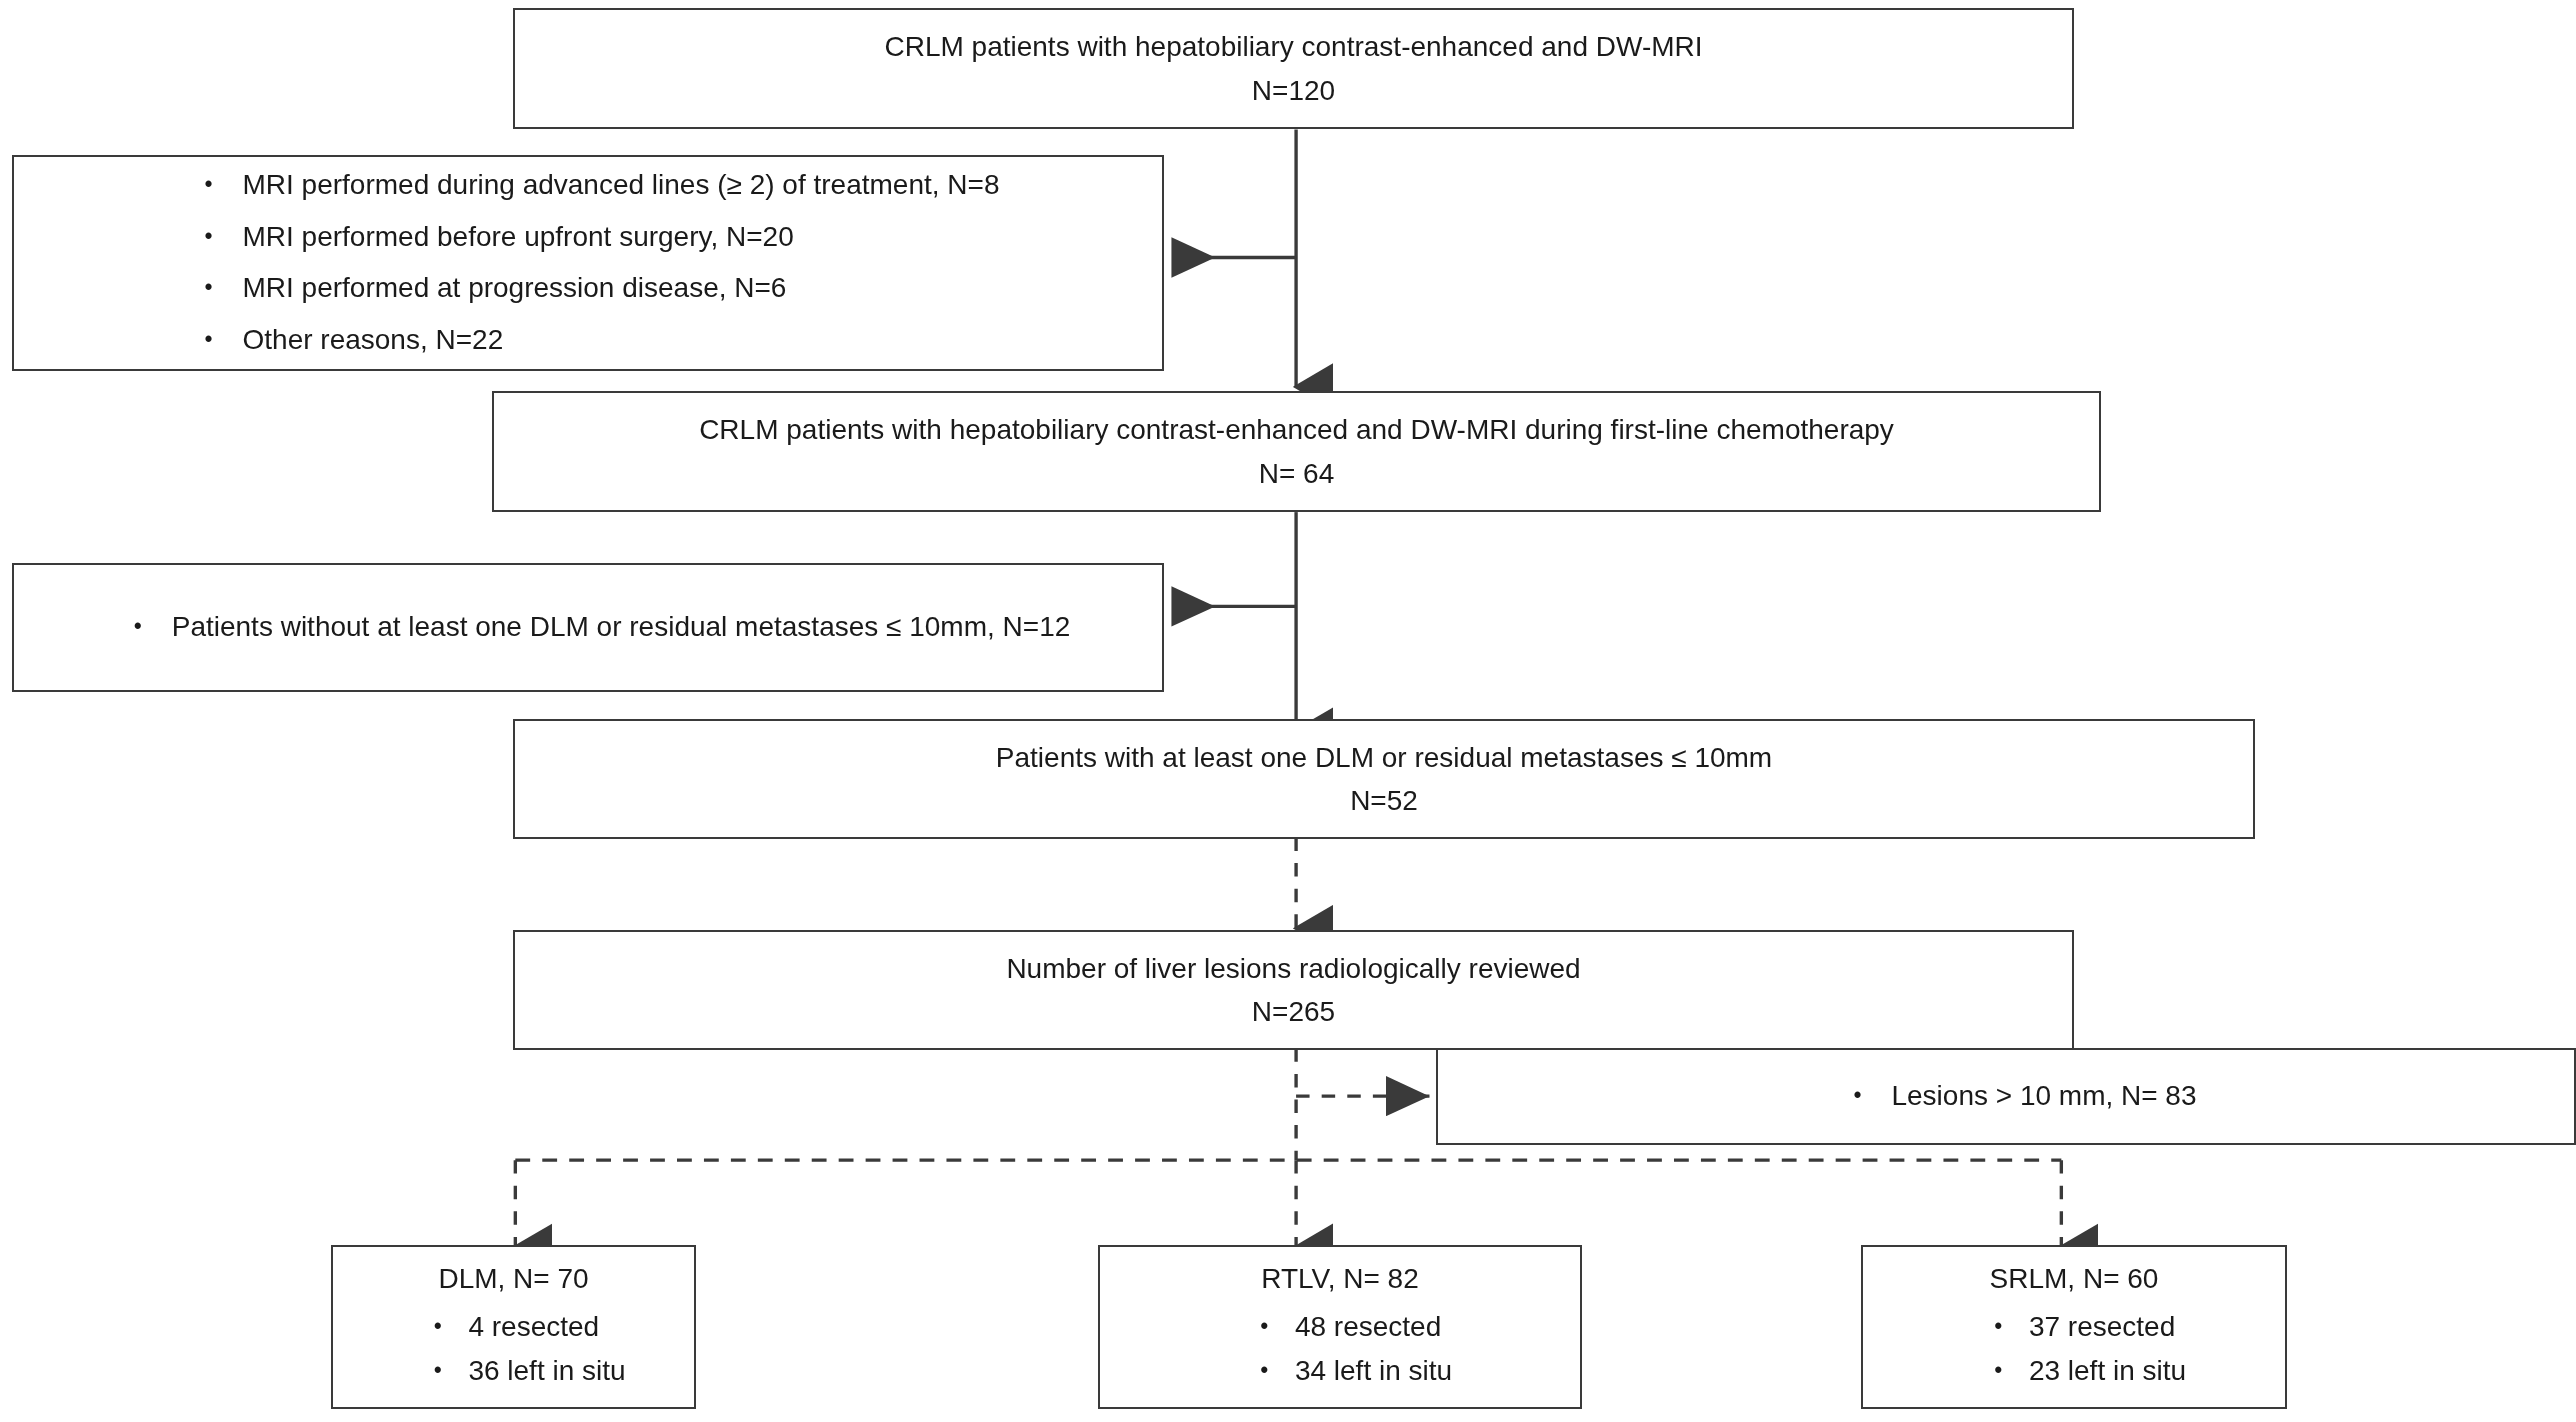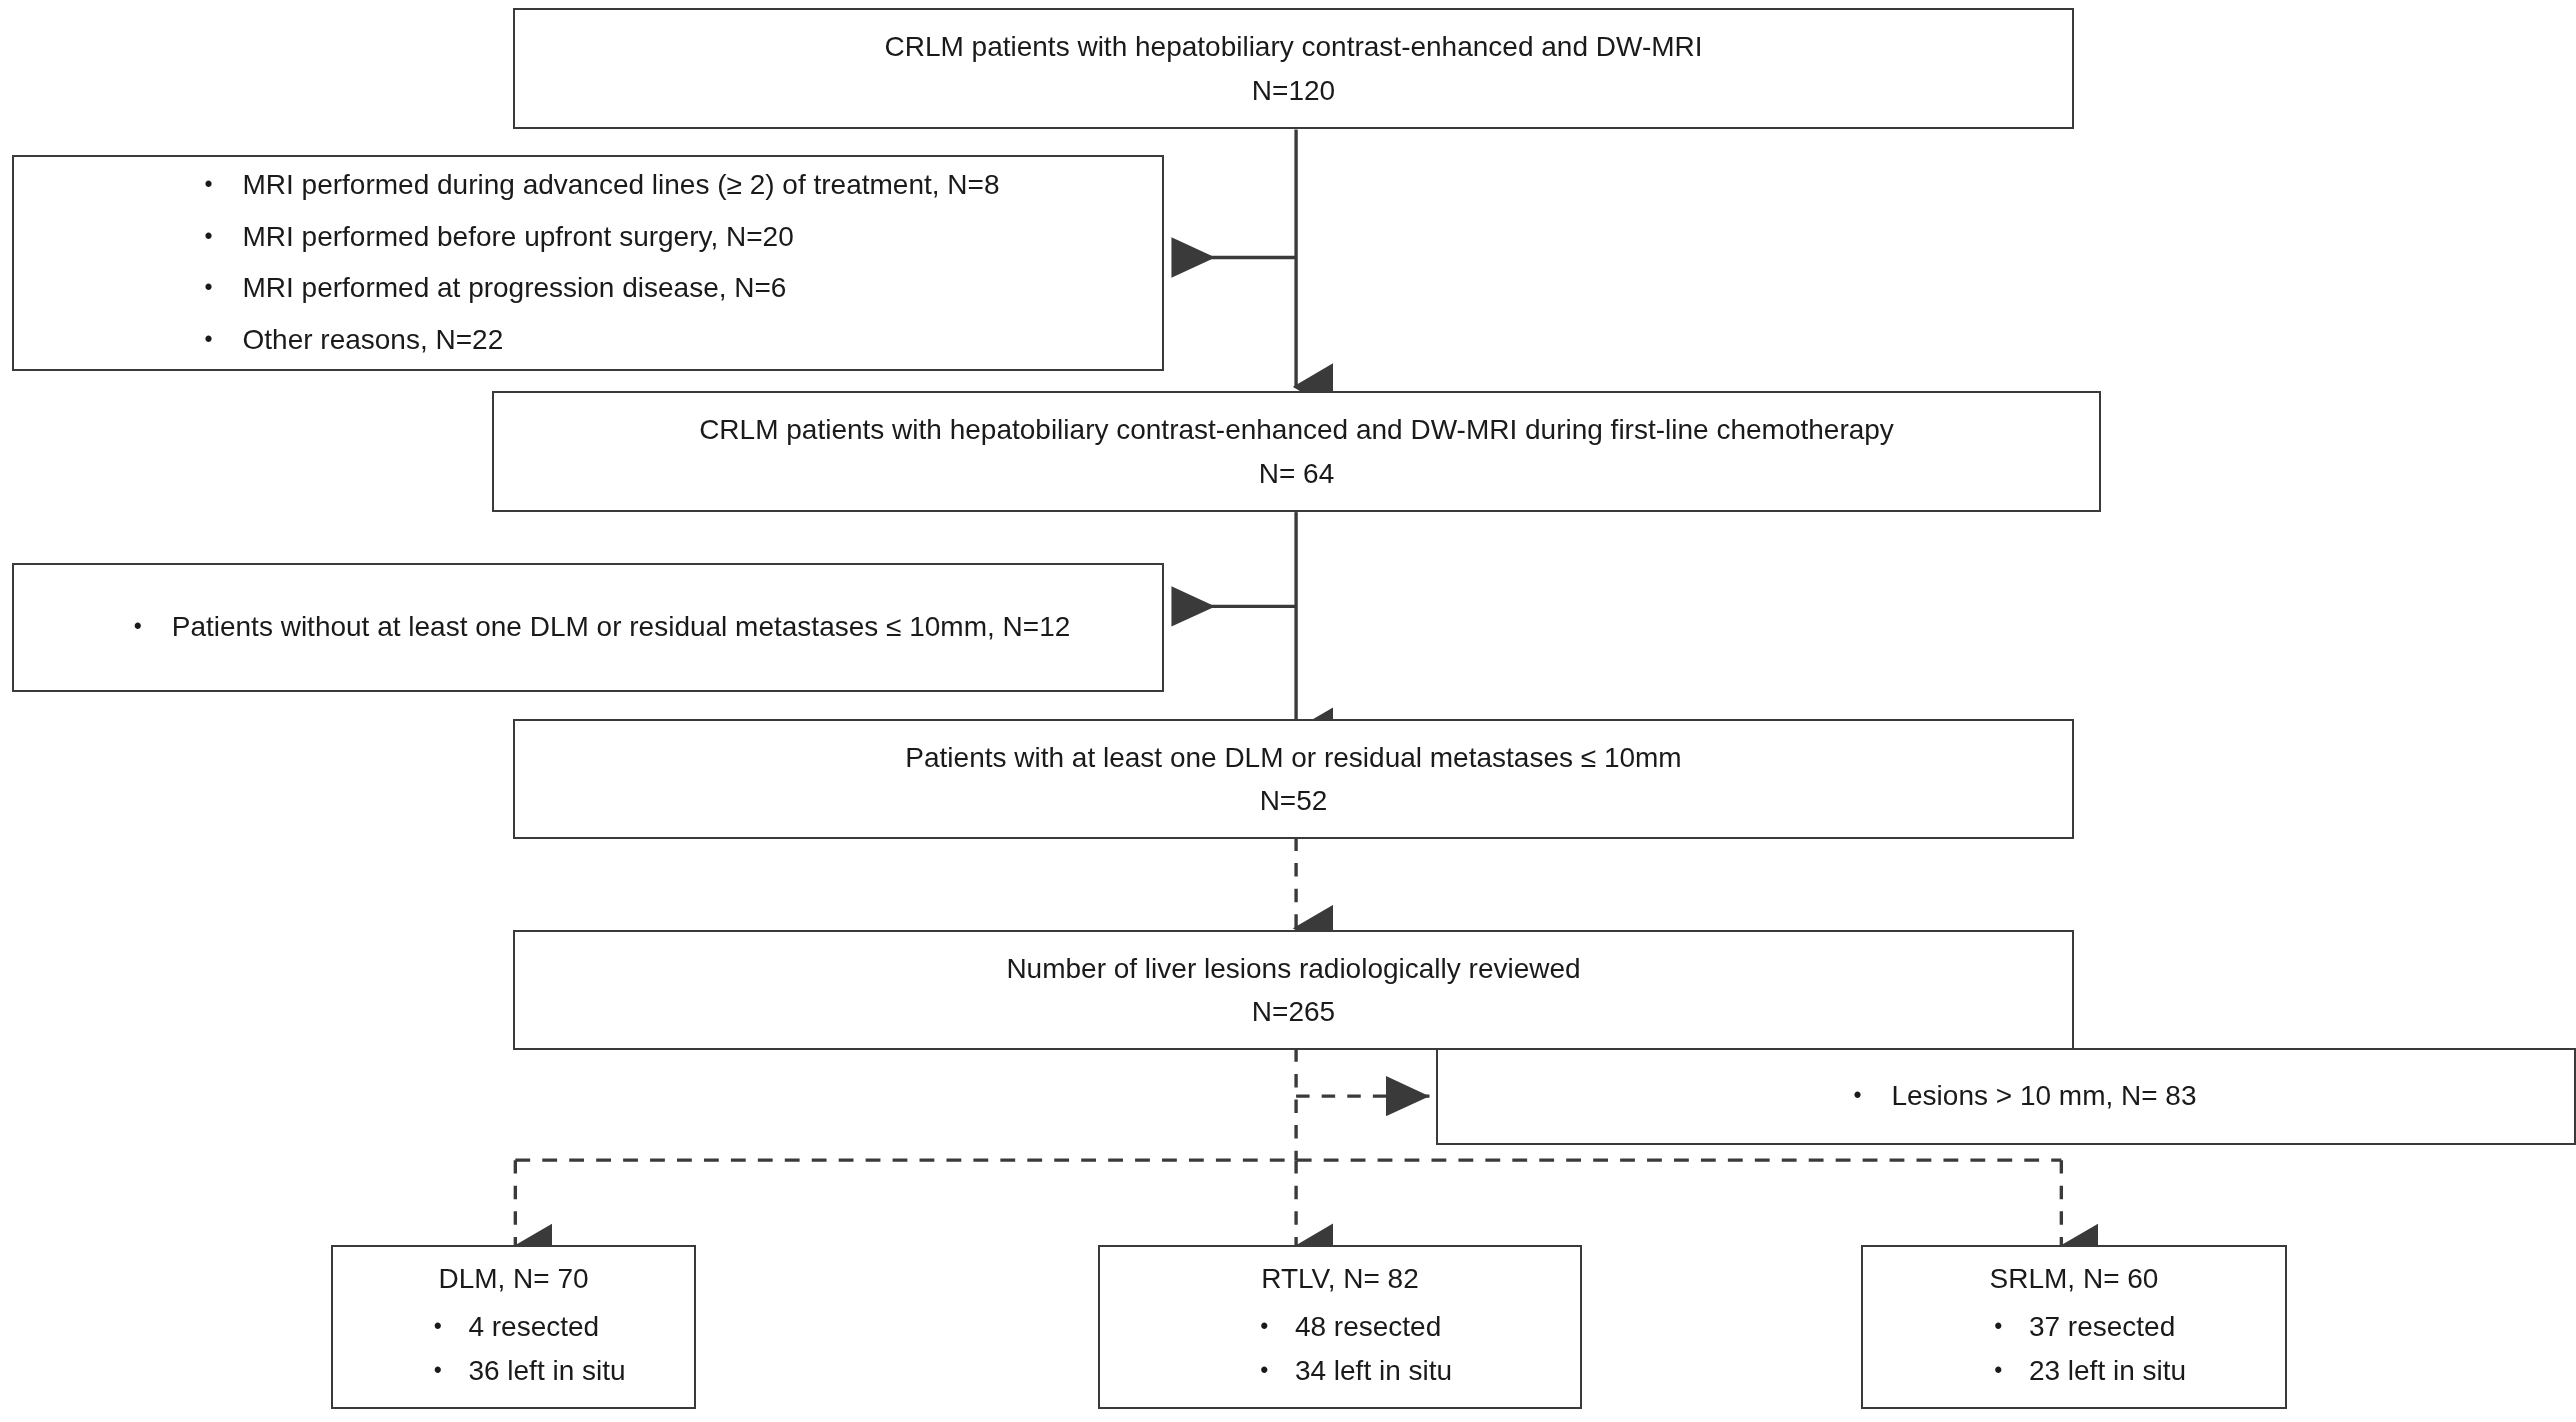--- a/index.html
+++ b/index.html
@@ -151,21 +151,21 @@
     <div class="line">CRLM patients with hepatobiliary contrast-enhanced and DW-MRI during first-line chemotherapy</div>
     <div class="line">N= 64</div>
   </div>
 
   <div class="node" style="left:12px; top:563px; width:1152px; height:129px;">
     <ul class="bullets">
       <li class="wrap" style="white-space:normal; max-width:1051px;">Patients without at least one DLM or residual metastases ≤ 10mm, N=12</li>
     </ul>
   </div>
 
-  <div class="node center" style="left:513px; top:719px; width:1561px; height:120px;">
+  <div class="node center" style="left:513px; top:719px; width:1742px; height:120px;">
     <div class="line">Patients with at least one DLM or residual metastases ≤ 10mm</div>
     <div class="line">N=52</div>
   </div>
 
   <div class="node center" style="left:513px; top:930px; width:1561px; height:120px;">
     <div class="line">Number of liver lesions radiologically reviewed</div>
     <div class="line">N=265</div>
   </div>
 
   <div class="node" style="left:1436px; top:1048px; width:1140px; height:97px;">

